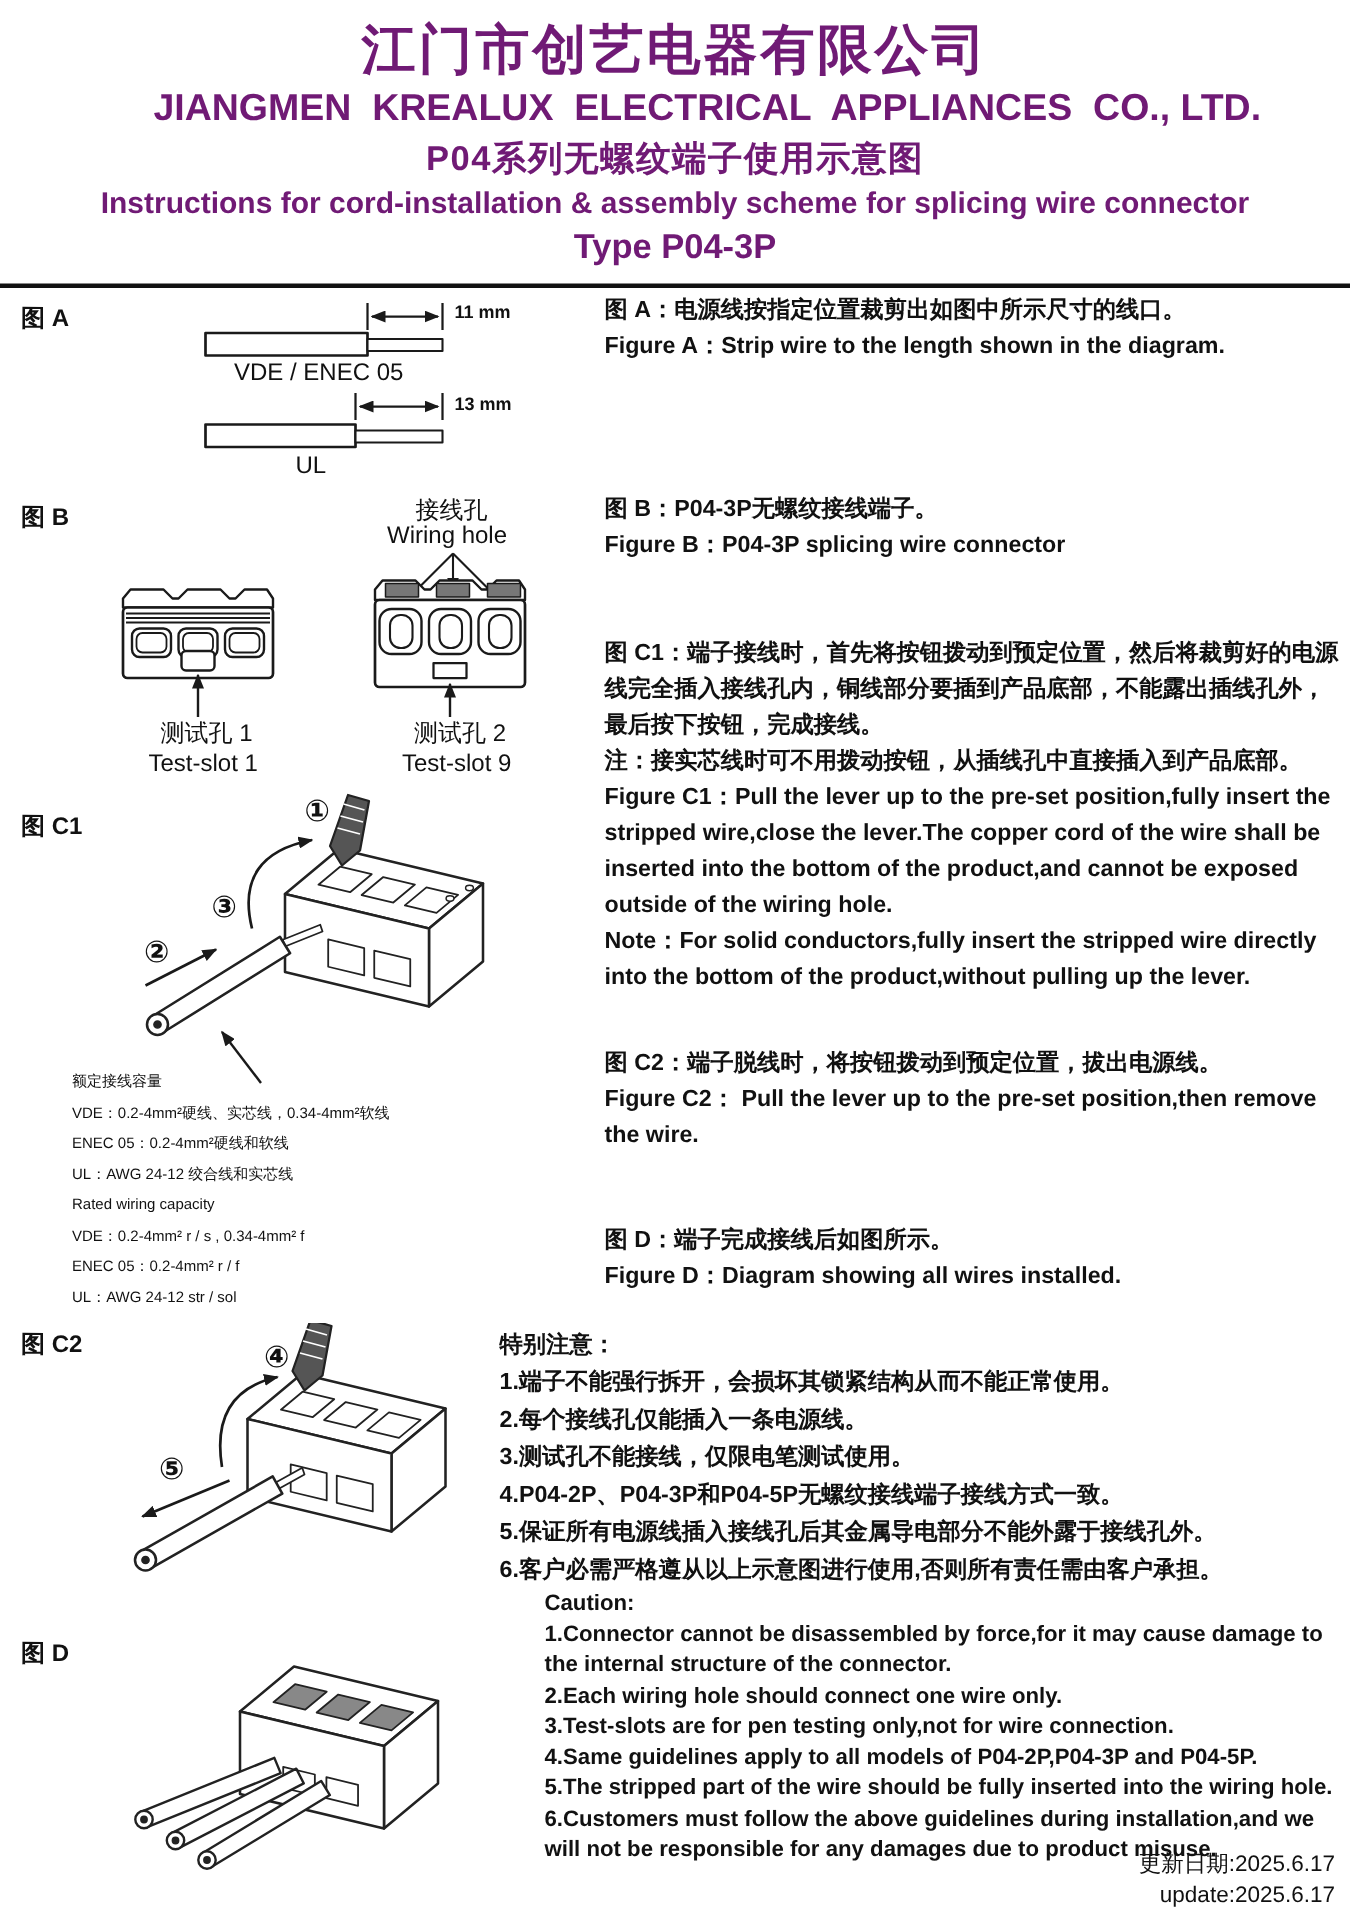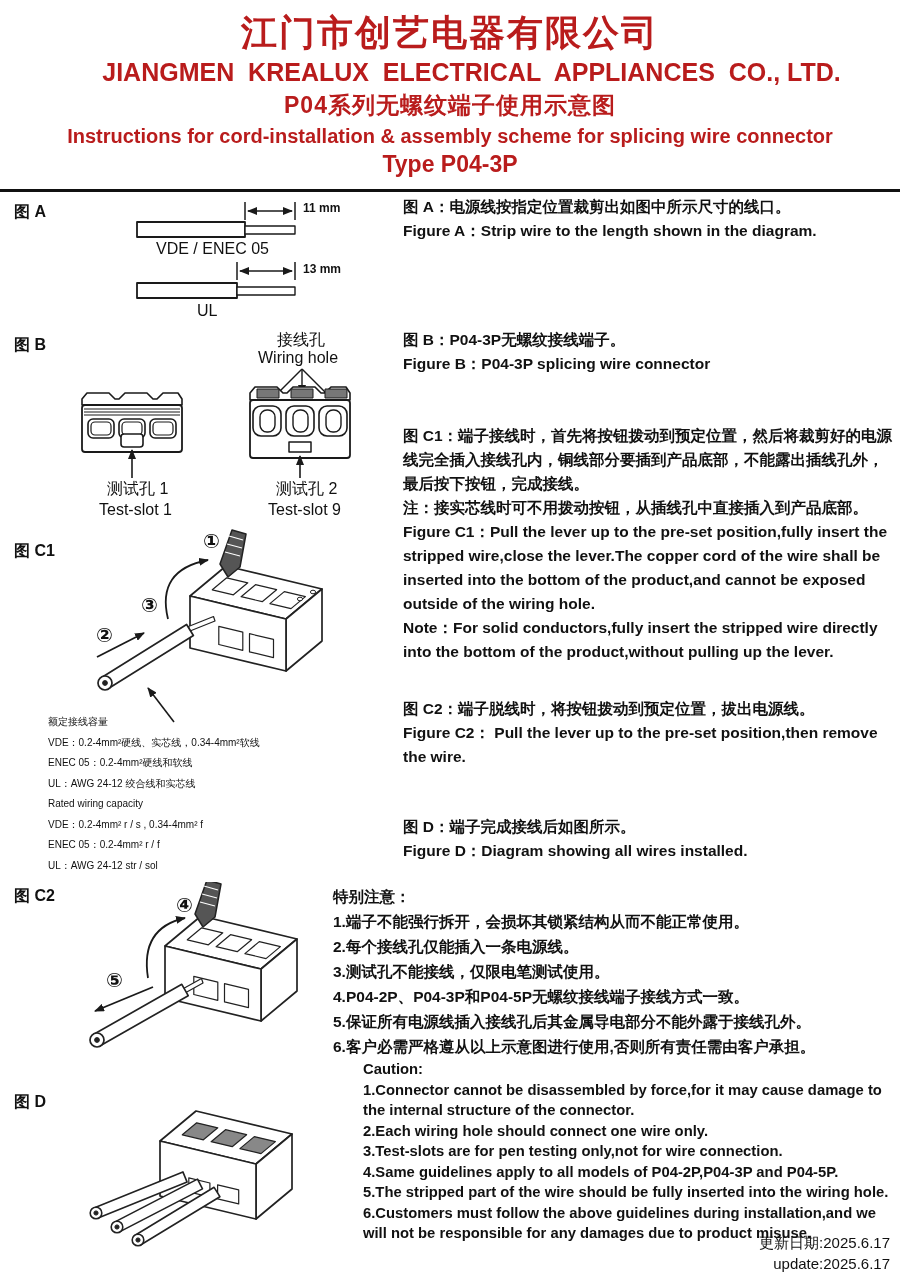--- a/index.html
+++ b/index.html
@@ -3,21 +3,21 @@
 <meta charset="utf-8">
 <style>
   html,body{margin:0;padding:0;background:#e8e8e8;}
   #page{
     position:relative;width:900px;height:1280px;background:#ffffff;
     font-family:"Liberation Sans","DejaVu Sans",sans-serif;color:#111;
     overflow:hidden;margin:0 auto;
   }
   .abs{position:absolute;}
   .prew{white-space:pre-wrap;padding-left:43px;}
-  #hdr{left:0;top:0;width:900px;text-align:center;color:#b91c1c;}
+  #hdr{left:0;top:0;width:900px;text-align:center;color:#701a75;}
   .h-cn{font-size:36px;font-weight:bold;line-height:46px;padding-top:10px;letter-spacing:2px;}
   .h-en{font-size:25px;font-weight:bold;line-height:33px;}
   .h-scn{font-size:23px;font-weight:bold;line-height:33px;letter-spacing:1px;}
   .h-sen{font-size:20px;font-weight:bold;line-height:28px;}
   .h-type{font-size:23px;font-weight:bold;line-height:28px;}
   .divider{left:0;top:189px;width:900px;height:3px;background:#111;}
   .figlabel{font-size:16px;font-weight:bold;}
   .note{font-size:15.5px;font-weight:bold;line-height:24px;width:492px;white-space:pre-line;}
   .rated{font-size:10px;font-weight:normal;line-height:20.5px;white-space:pre-line;}
   .caution-cn{font-size:15.5px;font-weight:bold;line-height:25px;white-space:pre-line;}

